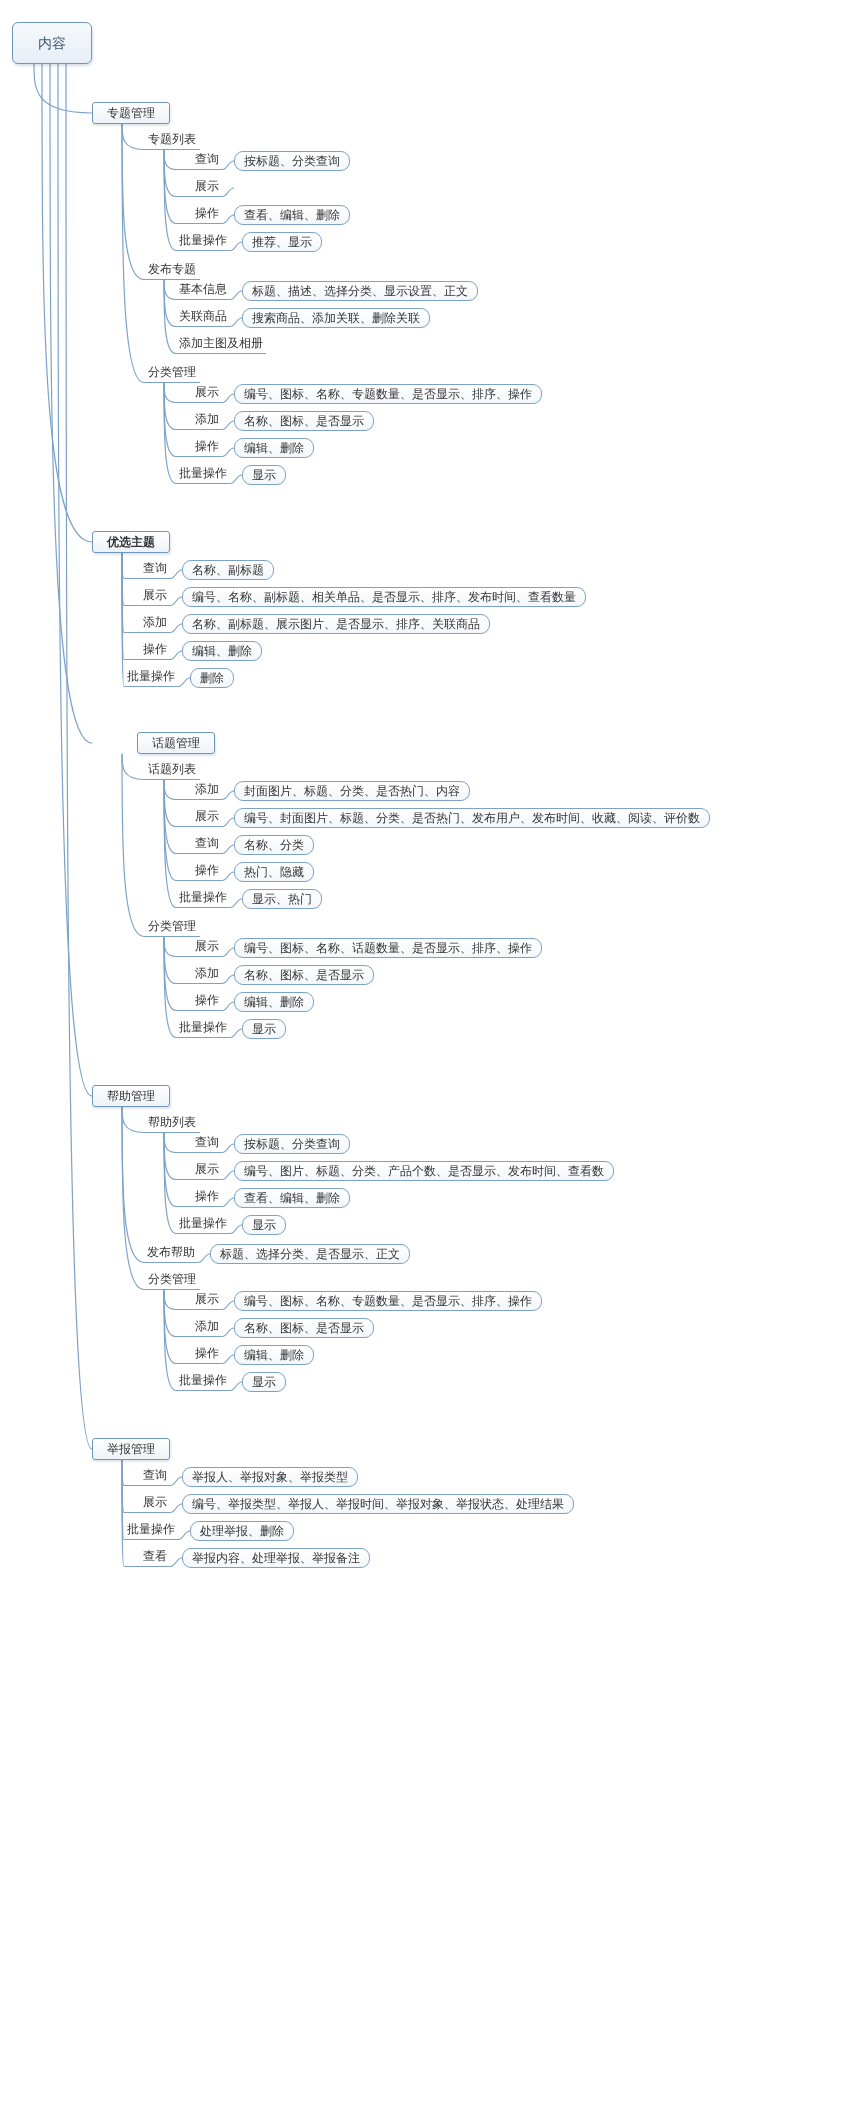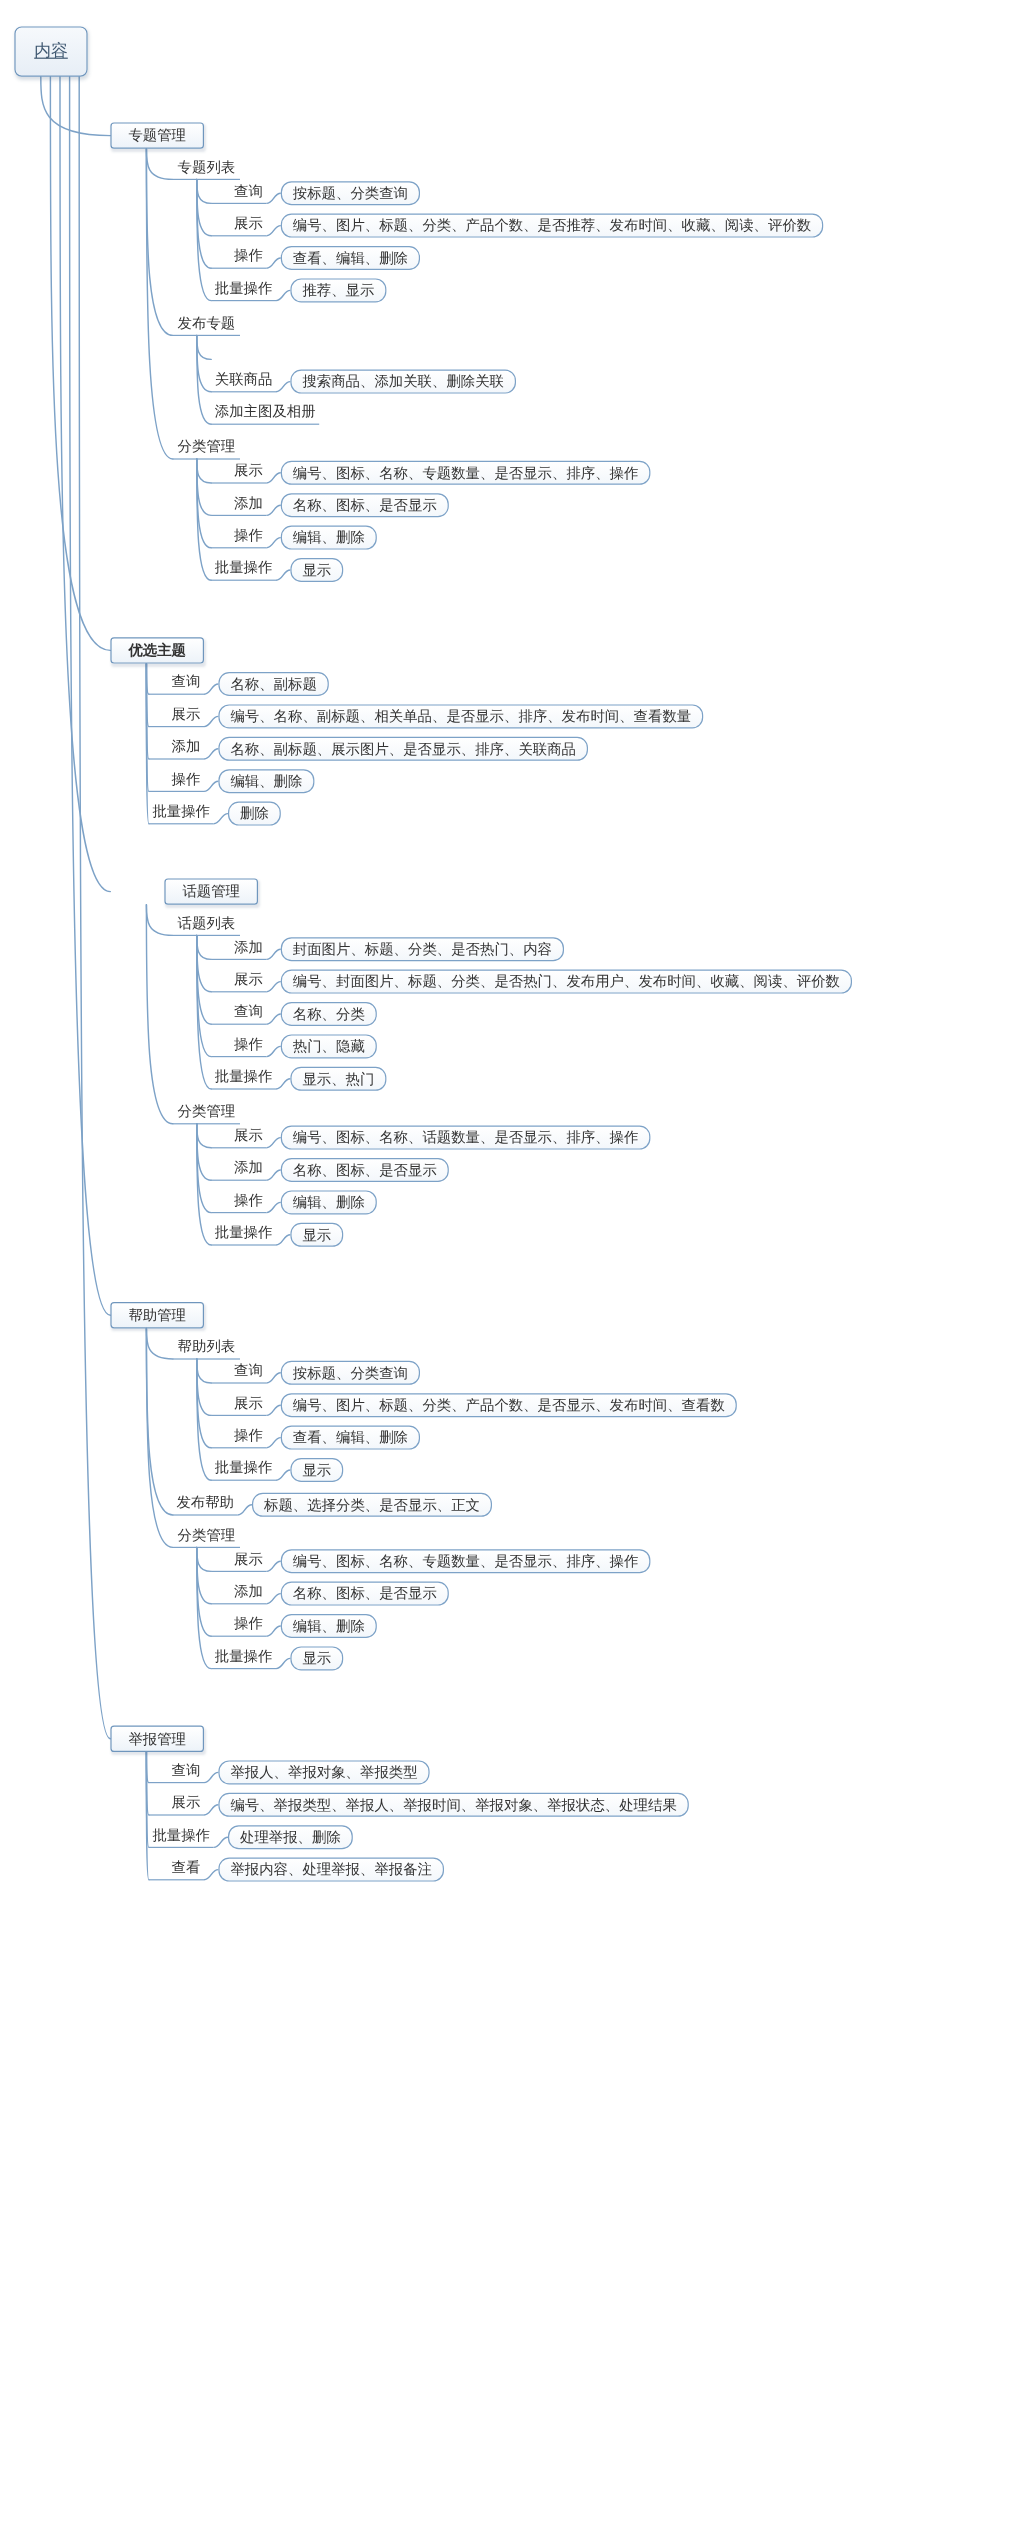--- a/index.html
+++ b/index.html
@@ -14,29 +14,28 @@
   .canvas { position: absolute; inset: 0; }
   #connector-svg { position: absolute; left: 0; top: 0; }
   #connector-svg path {
     fill: none;
     stroke: var(--line, #7da2c7);
     stroke-width: 1.2;
     stroke-linecap: round;
   }
   .root-box {
     position: absolute;
-    width: 61px; height: 42px;
+    width: 80px; height: 42px;
     line-height: 40px; text-align: center;
     font-size: 14px; color: var(--root-text, #3f5871);
     border: 1px solid var(--node-border, #6f96bd);
     border-radius: 6px;
     background: linear-gradient(#f6f9fc, #e7eef6);
     box-shadow: 1px 2px 3px rgba(60,90,120,.20);
     white-space: nowrap;
-    text-decoration: underline;
   }
   .topic-box {
     position: absolute;
     height: 22px; line-height: 20px;
     padding: 0 14px;
     font-size: 12px; color: var(--text, #333);
     border: 1px solid var(--node-border, #6f96bd);
     border-radius: 3px;
     background: linear-gradient(#ffffff, #edf3f9);
     box-shadow: 1px 2px 2px rgba(60,90,120,.15);
@@ -139,38 +138,44 @@
       <svg width="12" height="27" class="brace">
         <path d="M 0 19.5 C 6 19.5 6 11 12 11"></path>
       </svg>
       <div class="pill">按标题、分类查询</div>
     </div>
     <div class="row" style="left: 176px; top: 177px;">
       <div class="lab leaf-lab">展示</div>
       <svg width="12" height="27" class="brace">
         <path d="M 0 19.5 C 6 19.5 6 11 12 11"></path>
       </svg>
-      <div class="pill">编号、图片、标题、分类、产品个数、是否推荐、发布时间、收藏、阅读、评价数</div>
     </div>
     <div class="row" style="left: 176px; top: 204px;">
       <div class="lab leaf-lab">操作</div>
       <svg width="12" height="27" class="brace">
         <path d="M 0 19.5 C 6 19.5 6 11 12 11"></path>
       </svg>
       <div class="pill">查看、编辑、删除</div>
     </div>
     <div class="row" style="left: 176px; top: 231px;">
       <div class="lab leaf-lab">批量操作</div>
       <svg width="12" height="27" class="brace">
         <path d="M 0 19.5 C 6 19.5 6 11 12 11"></path>
       </svg>
       <div class="pill">推荐、显示</div>
     </div>
     <div class="row" style="left: 144px; top: 260px;">
       <div class="lab group-lab">发布专题</div>
+    </div>
+    <div class="row" style="left: 176px; top: 280px;">
+      <div class="lab leaf-lab">基本信息</div>
+      <svg width="12" height="27" class="brace">
+        <path d="M 0 19.5 C 6 19.5 6 11 12 11"></path>
+      </svg>
+      <div class="pill">标题、描述、选择分类、显示设置、正文</div>
     </div>
     <div class="row" style="left: 176px; top: 307px;">
       <div class="lab leaf-lab">关联商品</div>
       <svg width="12" height="27" class="brace">
         <path d="M 0 19.5 C 6 19.5 6 11 12 11"></path>
       </svg>
       <div class="pill">搜索商品、添加关联、删除关联</div>
     </div>
     <div class="row" style="left: 176px; top: 334px;">
       <div class="lab leaf-lab">添加主图及相册</div>

